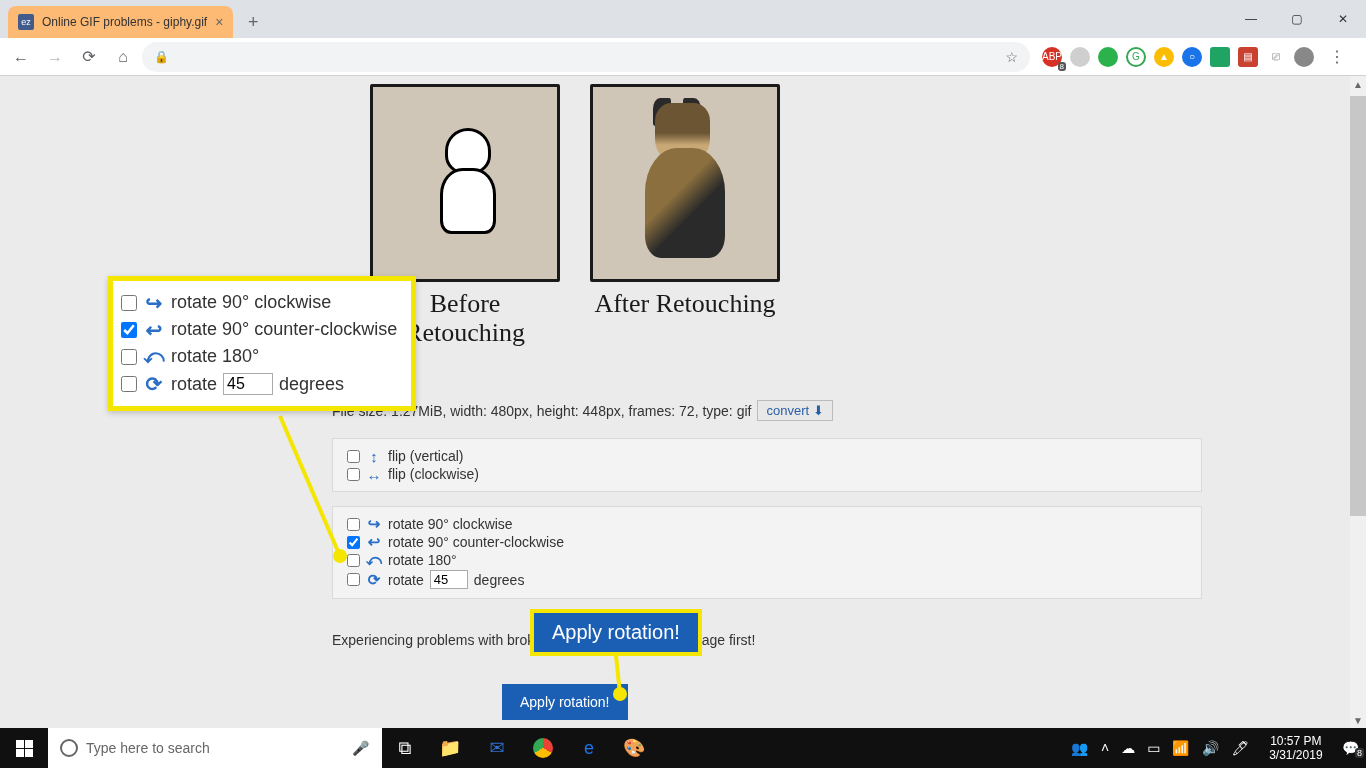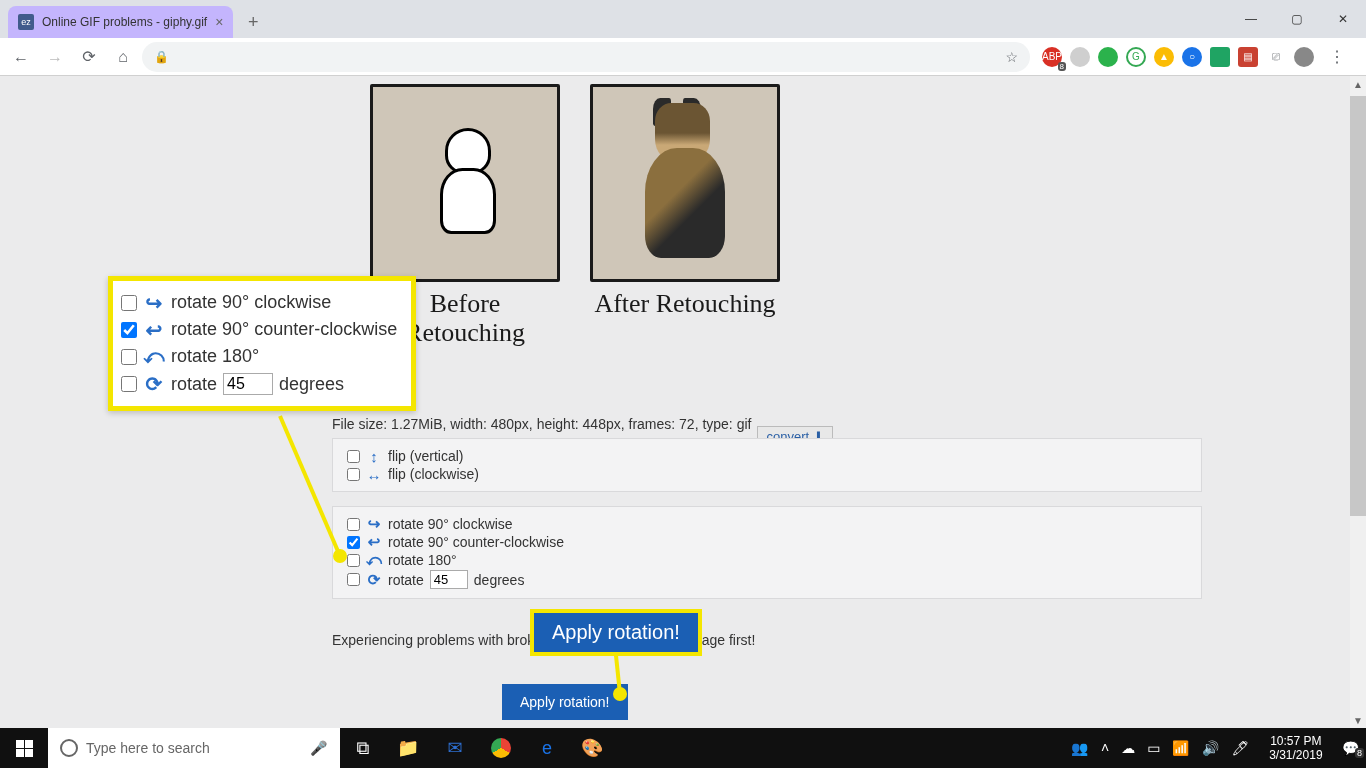--- a/index.html
+++ b/index.html
@@ -1,20 +1,20 @@
 <!DOCTYPE html>
 <html><head>
 <meta charset="utf-8">
 <style>
   * { box-sizing: border-box; margin: 0; padding: 0; }
   body { font-family: "Segoe UI", Arial, sans-serif; font-size: 13px; background: #f0f0f0; overflow: hidden; width: 1366px; height: 768px; position: relative; }
 
   
   .chrome-titlebar { height: 38px; background: #dee1e6; display: flex; align-items: flex-end; }
-  .tab { display: flex; align-items: center; background: #c4b5fd; height: 32px; margin-left: 8px; border-radius: 8px 8px 0 0; padding: 0 10px; min-width: 210px; gap: 8px; font-size: 12px; color: #333; }
+  .tab { display: flex; align-items: center; background: #fdba74; height: 32px; margin-left: 8px; border-radius: 8px 8px 0 0; padding: 0 10px; min-width: 210px; gap: 8px; font-size: 12px; color: #333; }
   .tab .favicon { width: 16px; height: 16px; background: #415b8c; border-radius: 2px; display: inline-flex; align-items: center; justify-content: center; color: #fff; font-size: 9px; }
   .tab .close { margin-left: auto; font-size: 14px; color: #666; }
   .newtab { width: 28px; height: 28px; display: flex; align-items: center; justify-content: center; font-size: 18px; color: #666; margin-left: 6px; margin-bottom: 2px; }
   .win-controls { margin-left: auto; display: flex; height: 100%; align-items: center; }
   .win-btn { width: 46px; height: 32px; display: flex; align-items: center; justify-content: center; font-size: 12px; color: #333; }
 
   
   .chrome-toolbar { height: 38px; background: #fff; display: flex; align-items: center; padding: 0 6px; border-bottom: 1px solid #d0d0d0; gap: 4px; }
   .tb-btn { width: 30px; height: 30px; display: flex; align-items: center; justify-content: center; color: #5f6368; font-size: 16px; border-radius: 50%; }
   .tb-btn.disabled { color: #bbb; }
@@ -34,21 +34,21 @@
   .cartoon-dog::before { content: ""; position: absolute; top: 10px; left: 30px; width: 40px; height: 40px; border: 3px solid #000; border-radius: 50% 50% 40% 40%; background: #fff; }
   .cartoon-dog::after { content: ""; position: absolute; top: 50px; left: 25px; width: 50px; height: 60px; border: 3px solid #000; border-radius: 40% 40% 20% 20%; background: #fff; }
   .real-dog { width: 120px; height: 170px; position: relative; }
   .real-dog .body { position: absolute; top: 50px; left: 20px; width: 80px; height: 110px; background: linear-gradient(135deg, #8b6f3e 40%, #2a2a2a 60%); border-radius: 40% 40% 20% 20%; }
   .real-dog .head { position: absolute; top: 5px; left: 30px; width: 55px; height: 60px; background: linear-gradient(180deg, #6b5533 50%, #c9a876 70%); border-radius: 30% 30% 40% 40%; }
   .real-dog .ear { position: absolute; top: 0; left: 28px; width: 18px; height: 28px; background: #2a2a2a; border-radius: 40% 10% 40% 10%; }
   .real-dog .ear.r { left: 58px; transform: scaleX(-1); }
   .caption { font-family: "Comic Sans MS", cursive; font-size: 26px; text-align: center; margin-top: 8px; color: #1a1a1a; line-height: 1.1; }
 
   .meta-row { position: absolute; top: 324px; left: 332px; font-size: 14px; color: #333; display: flex; align-items: center; gap: 6px; }
-  .convert-btn { background: #e8e8e8; border: 1px solid #bbb; padding: 2px 8px; font-size: 13px; color: #2a5fa5; display: inline-flex; align-items: center; gap: 4px; margin-top: 26px; }
+  .convert-btn { background: #e8e8e8; border: 1px solid #bbb; padding: 2px 8px; font-size: 13px; color: #2a5fa5; display: inline-flex; align-items: center; gap: 4px; }
 
   .options-box { position: absolute; left: 332px; width: 870px; background: #f3f3f4; border: 1px solid #d9d9db; padding: 8px 14px; }
   .options-box.flip { top: 362px; }
   .options-box.rotate { top: 430px; }
   .opt-row { display: flex; align-items: center; gap: 6px; color: #333; font-size: 14px; padding: 1px 0; }
   .opt-row input[type=checkbox] { width: 13px; height: 13px; }
   .opt-icon { width: 16px; height: 16px; display: inline-flex; align-items: center; justify-content: center; color: #2a6ec6; font-size: 15px; font-weight: bold; }
   .deg-input { width: 38px; border: 1px solid #aaa; font-size: 13px; padding: 1px 3px; }
 
   .problems-text { position: absolute; top: 556px; left: 332px; font-size: 14px; color: #333; }
@@ -71,21 +71,21 @@
   .scrollbar { position: absolute; right: 0; top: 0; width: 16px; height: 100%; background: #f0f0f0; }
   .scrollbar .thumb { position: absolute; top: 20px; width: 16px; height: 420px; background: #c7c7c7; }
   .scrollbar .arrow { position: absolute; width: 16px; height: 16px; display:flex; align-items:center; justify-content:center; font-size:10px; color:#666; }
   .scrollbar .arrow.up { top:0; } .scrollbar .arrow.down { bottom:0; }
 
   
   .taskbar { position: absolute; bottom: 0; left: 0; right: 0; height: 40px; background: #101010; display: flex; align-items: center; color: #fff; }
   .start { width: 48px; height: 40px; display: flex; align-items: center; justify-content: center; }
   .win-logo { display: grid; grid-template-columns: 8px 8px; grid-template-rows: 8px 8px; gap: 1px; }
   .win-logo span { background: #fff; }
-  .search-box { background: #fff; height: 40px; display: flex; align-items: center; gap: 8px; padding: 0 12px; width: 292px; color: #666; font-size: 14px; }
+  .search-box { background: #fff; height: 40px; display: flex; align-items: center; gap: 8px; padding: 0 12px; width: 334px; color: #666; font-size: 14px; }
   .cortana { width: 18px; height: 18px; border: 2px solid #666; border-radius: 50%; }
   .tb-icons { display: flex; align-items: center; height: 100%; }
   .tb-icon { width: 46px; height: 40px; display: flex; align-items: center; justify-content: center; font-size: 18px; }
   .tray { margin-left: auto; display: flex; align-items: center; gap: 12px; padding: 0 6px; color: #fff; font-size: 13px; }
   .tray .clock { text-align: center; font-size: 12px; line-height: 1.2; padding: 0 8px; }
   .tray-icon { font-size: 14px; }
 </style>
 </head>
 <body>
 

